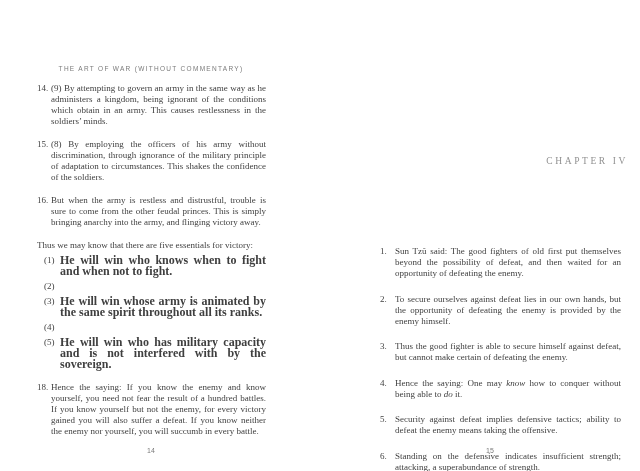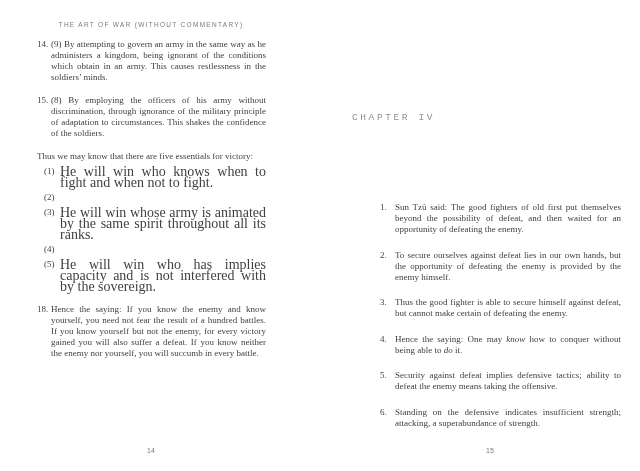--- a/index.html
+++ b/index.html
@@ -11,21 +11,21 @@
   }
   html,body{margin:0;padding:0;}
   body{
     width:640px;height:471px;
     background:var(--page-bg);
     font-family:"Liberation Serif", serif;
     color:var(--body-text);
     overflow:hidden;
     position:relative;
   }
-  .spread{position:absolute;inset:0;}
+  .spread{position:absolute;inset:0;margin-top:44px;}
   .page{position:absolute;top:0;bottom:0;}
   .page-left{left:0;width:320px;}
   .page-right{left:320px;width:320px;}
 
   .running-head{
     position:absolute;left:37px;width:228px;top:21px;
     font-family:"Liberation Sans", sans-serif;
     font-size:6.5px;letter-spacing:1.3px;
     color:var(--muted);text-align:center;white-space:nowrap;
   }
@@ -42,27 +42,27 @@
   }
   .items-right .item .num{flex-basis:15px;}
   .item .body{
     flex:1;
     font-size:9px;line-height:11px;
     text-align:justify;
   }
   .subitems{margin-top:3px;}
   .subitem{display:flex;margin-top:4px;}
   .subitem .num{flex:0 0 16px;padding-left:7px;box-sizing:content-box;font-size:9px;line-height:11px;}
-  .subitem .sbody{flex:1;font-size:14px;line-height:11px;text-align:justify;}
+  .subitem .sbody{flex:1;font-size:12px;line-height:11px;text-align:justify;font-weight:bold;}
   em{}
 
   .chapter-head{
     position:absolute;left:32px;width:276px;top:112px;
-    text-align:left;
-    font-family:Liberation Mono, monospace;
+    text-align:right;
+    font-family:Liberation Serif, serif;
   }
   .chapter-label{
     font-size:9.5px;letter-spacing:2.6px;
     color:var(--chapter-label);
     margin-bottom:8px;white-space:nowrap;
   }
   .chapter-title{
     font-size:14.5px;letter-spacing:2.6px;font-weight:normal;
     color:var(--chapter-title);
     margin:0;white-space:nowrap;
@@ -87,38 +87,42 @@
     <div class="items items-left" id="left-items">
         <div class="item">
           <span class="num">14.</span>
           <div class="body"><span>(9) By attempting to govern an army in the same way as he administers a kingdom, being ignorant of the conditions which obtain in an army. This causes restlessness in the soldiers’ minds.</span></div>
         </div>
         <div class="item">
           <span class="num">15.</span>
           <div class="body"><span>(8) By employing the officers of his army without discrimination, through ignorance of the military principle of adaptation to circumstances. This shakes the confidence of the soldiers.</span></div>
         </div>
         <div class="item">
+          <span class="num">16.</span>
+          <div class="body"><span>But when the army is restless and distrustful, trouble is sure to come from the other feudal princes. This is simply bringing anarchy into the army, and flinging victory away.</span></div>
+        </div>
+        <div class="item">
           <div class="body"><span>Thus we may know that there are five essentials for victory:</span><div class="subitems">
               <div class="subitem">
                 <span class="num">(1)</span>
                 <div class="sbody"><span>He will win who knows when to fight and when not to fight.</span></div>
               </div>
               <div class="subitem">
                 <span class="num">(2)</span>
               </div>
               <div class="subitem">
                 <span class="num">(3)</span>
                 <div class="sbody"><span>He will win whose army is animated by the same spirit throughout all its ranks.</span></div>
               </div>
               <div class="subitem">
                 <span class="num">(4)</span>
               </div>
               <div class="subitem">
                 <span class="num">(5)</span>
-                <div class="sbody"><span>He will win who has implies capacity and is not interfered with by the sovereign.</span></div>
+                <div class="sbody"><span>He will win who has military capacity and is not interfered with by the sovereign.</span></div>
               </div>
             </div></div>
         </div>
         <div class="item">
           <span class="num">18.</span>
           <div class="body"><span>Hence the saying: If you know the enemy and know yourself, you need not fear the result of a hundred battles. If you know yourself but not the enemy, for every victory gained you will also suffer a defeat. If you know neither the enemy nor yourself, you will succumb in every battle.</span></div>
         </div>
       </div>
     <footer class="page-number page-number-left">14</footer>
   </section>

